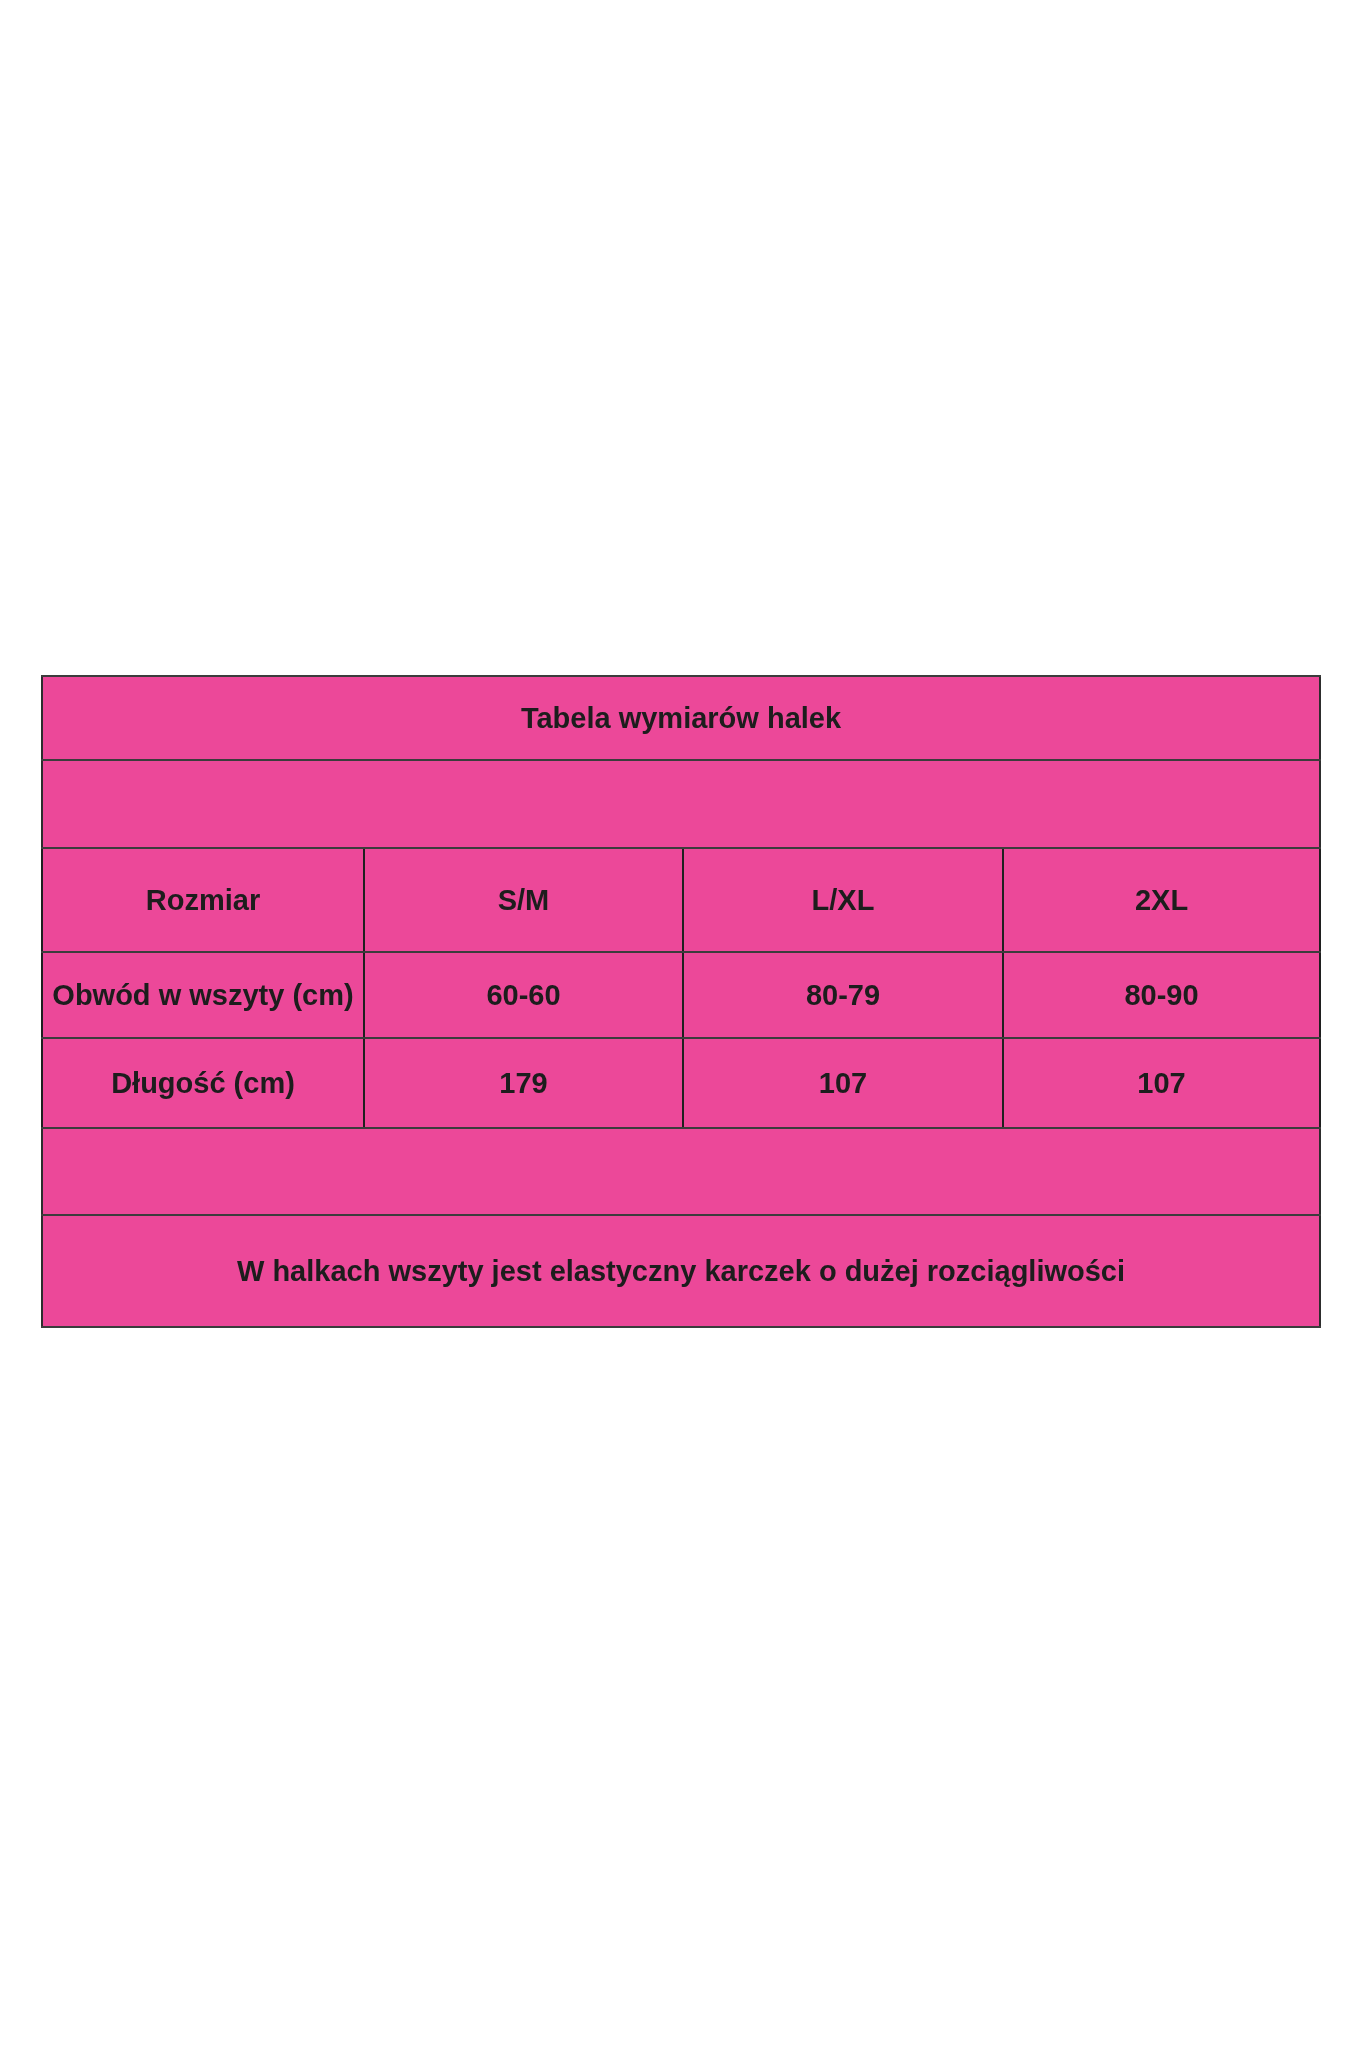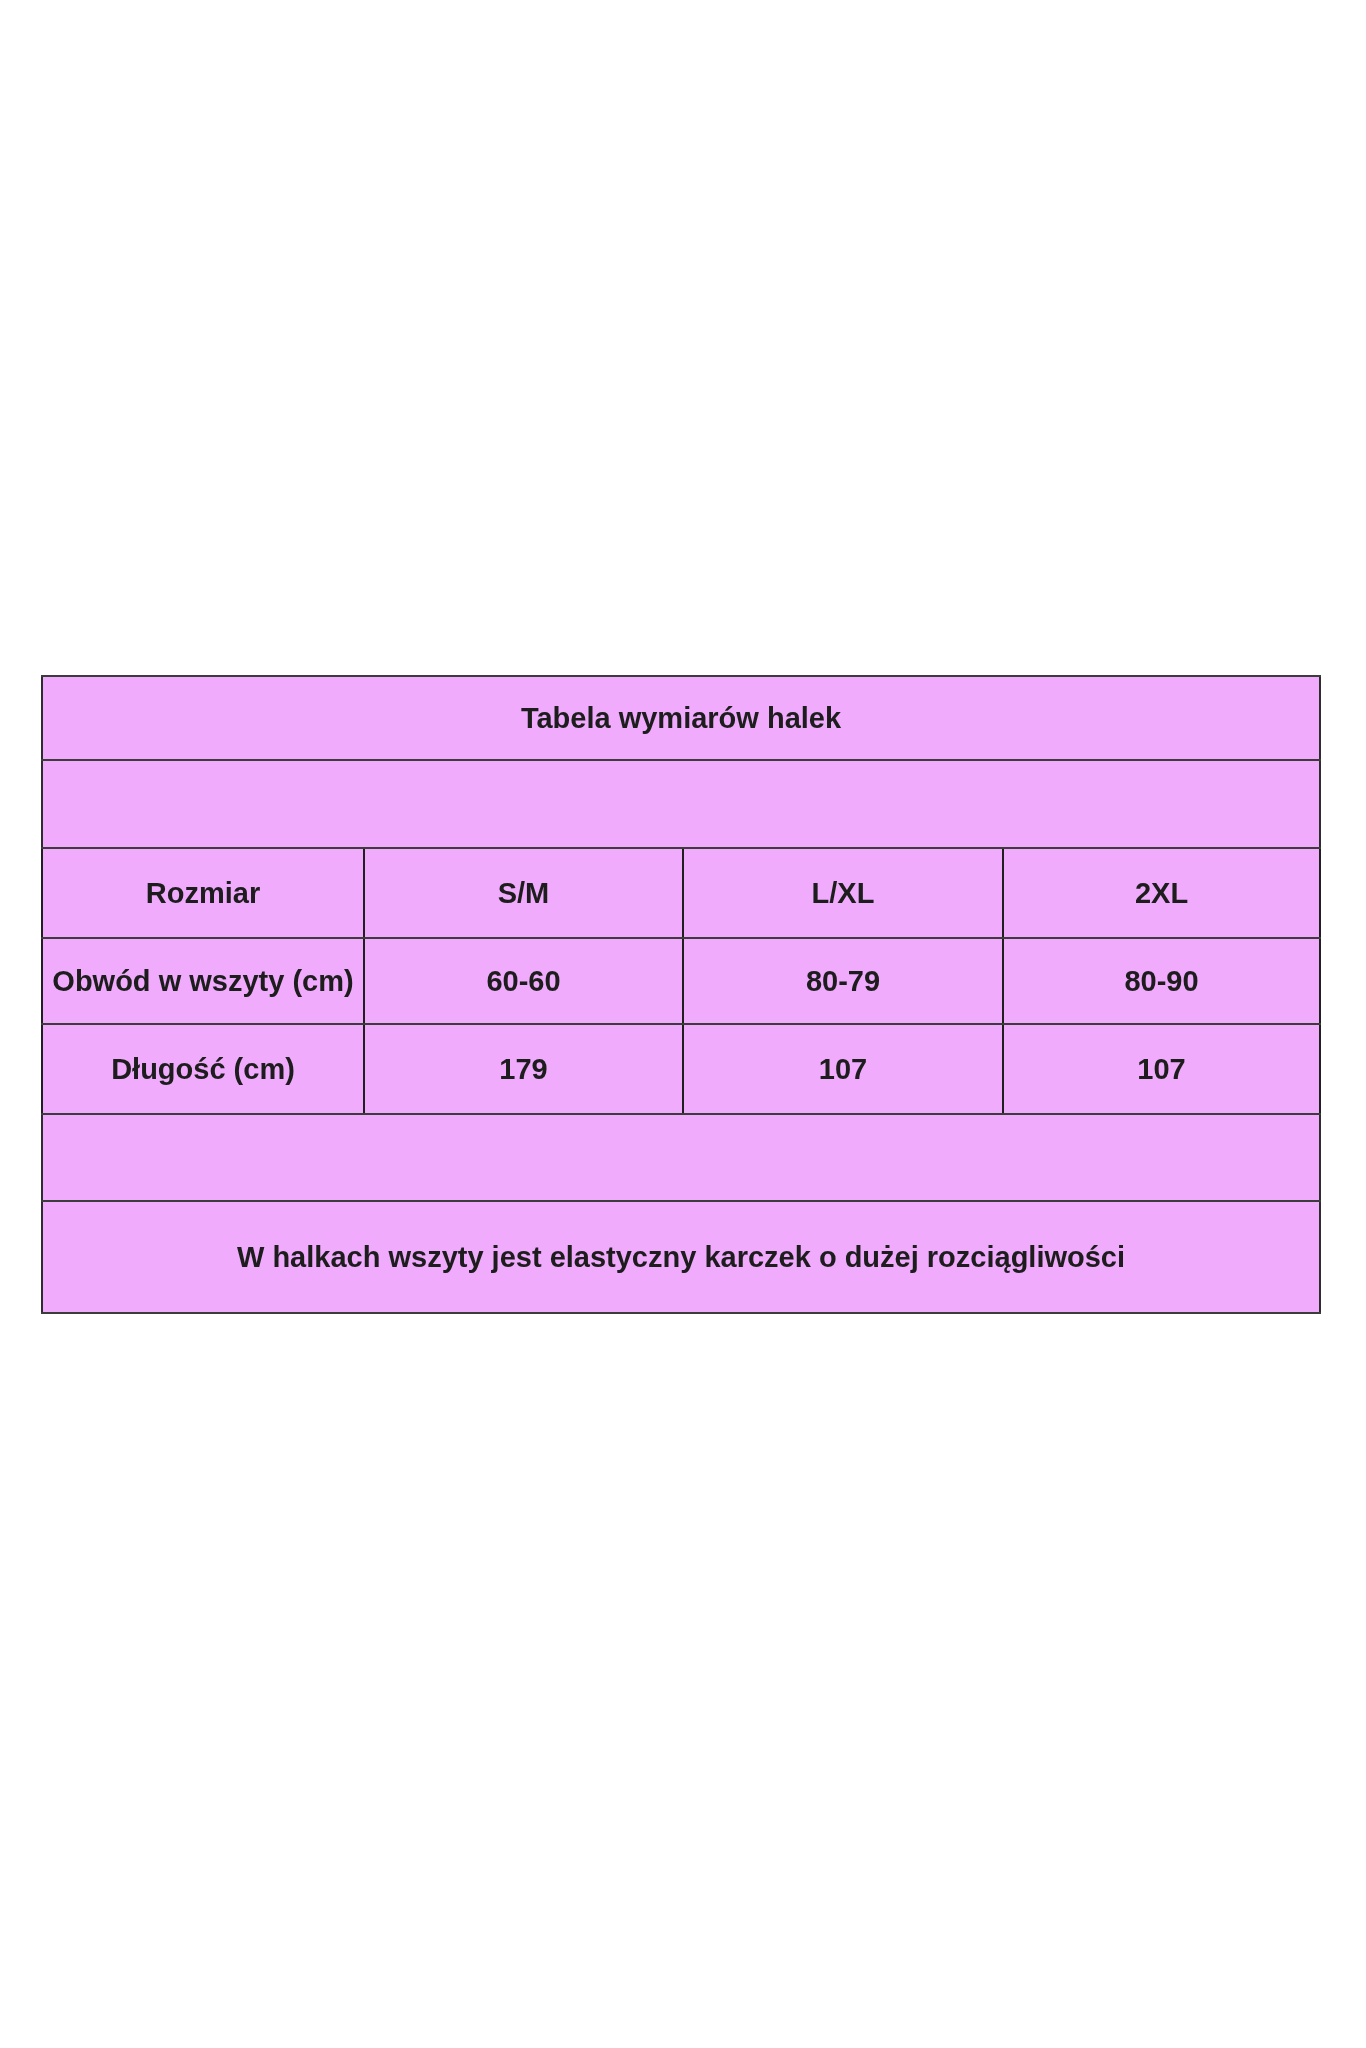--- a/index.html
+++ b/index.html
@@ -15,21 +15,21 @@
   }
   .size-table-wrap {
     position: absolute;
     left: 41px;
     top: 675px;
   }
   table.size-table {
     border-collapse: collapse;
     table-layout: fixed;
     width: 1278px;
-    background: #f0abfc;
+    background: #ec4899;
     border: 2px solid #2d2d2d;
   }
   table.size-table td {
     border-top: 2px solid #3c3c3c;
     border-bottom: 2px solid #3c3c3c;
     text-align: center;
     vertical-align: middle;
     font-weight: 700;
     font-size: 29px;
     line-height: 1.2;
@@ -41,21 +41,21 @@
   tr.r-grid td {
     border-left: 2px solid #1f1f1f;
     border-right: 2px solid #1f1f1f;
   }
   tr.r-title td, tr.r-spacer td, tr.r-note td {
     border-left: none;
     border-right: none;
   }
   tr.r-title  { height: 84px; }
   tr.r-spacer-top { height: 88px; }
-  tr.r-head   { height: 90px; }
+  tr.r-head   { height: 104px; }
   tr.r-data1  { height: 86px; }
   tr.r-data2  { height: 87px; }
   tr.r-data3  { height: 90px; }
   tr.r-spacer-bottom { height: 87px; }
   tr.r-note   { height: 112px; }
 </style>
 </head>
 <body>
 
 <div class="size-table-wrap">

